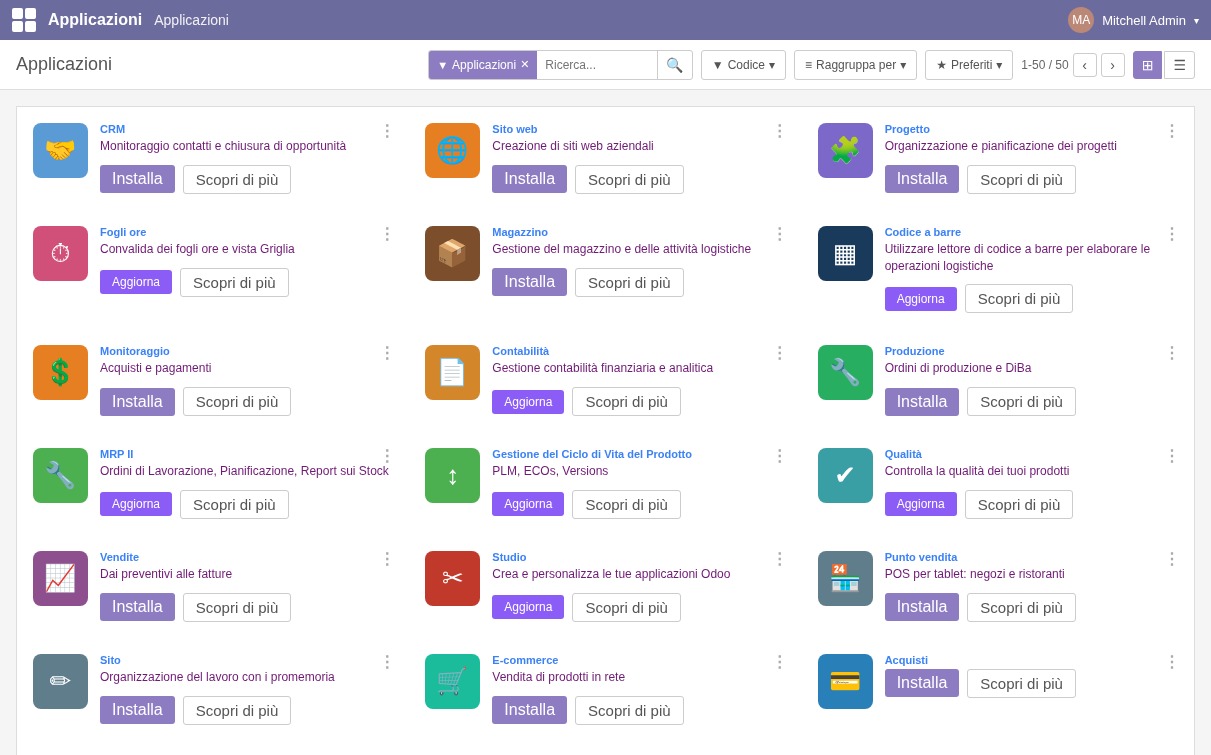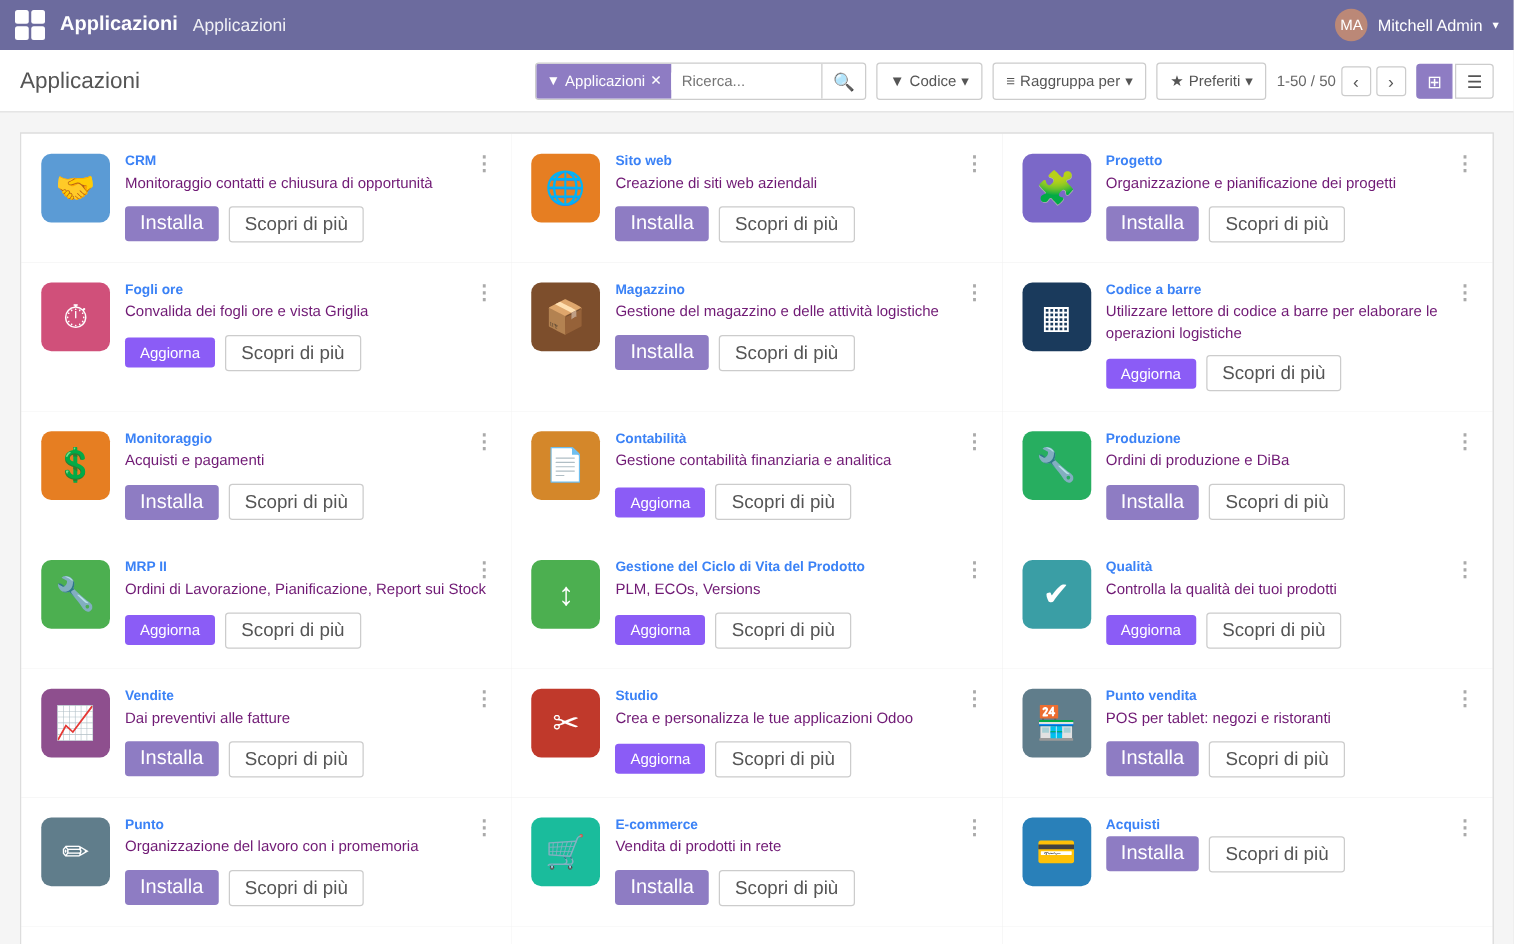--- a/index.html
+++ b/index.html
@@ -444,21 +444,21 @@
           <button class="btn-more">Scopri di più</button>
         </div>
       </div>
     </div>
   </div>
       <div class="app-card">
     <button class="app-menu">⋮</button>
     <div class="app-card-inner">
       <div class="app-icon" style="background:#607d8b">✏</div>
       <div class="app-info">
-        <div class="app-name">Punto</div>
+        <div class="app-name">Sito</div>
         <div class="app-desc">Organizzazione del lavoro con i promemoria</div>
         <div class="app-actions">
           <button class="btn-install">Installa</button>
           <button class="btn-more">Scopri di più</button>
         </div>
       </div>
     </div>
   </div>
       <div class="app-card">
     <button class="app-menu">⋮</button>

